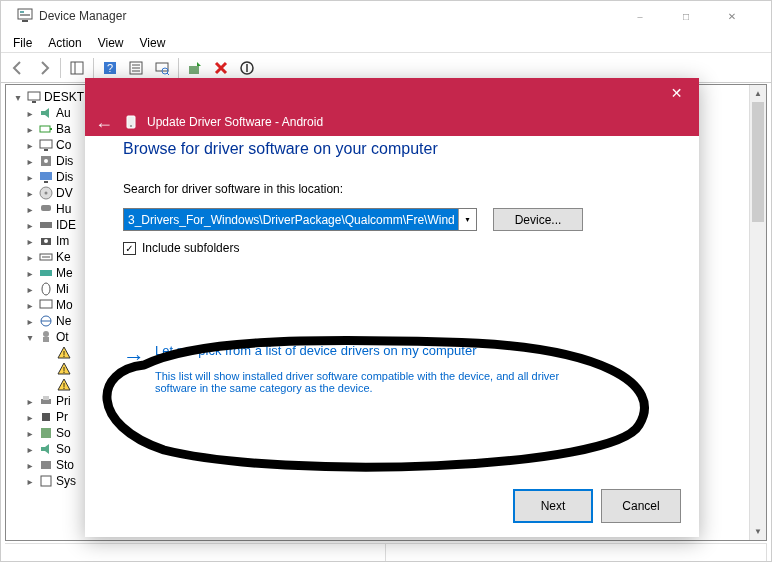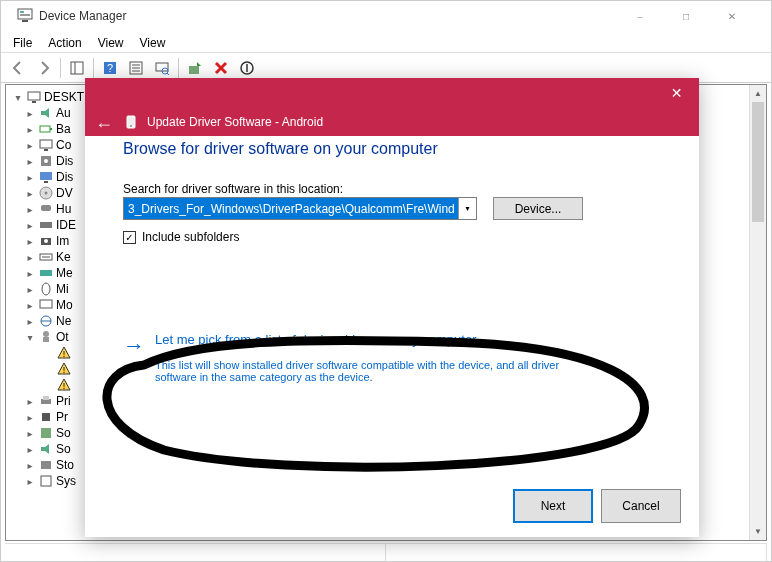--- a/index.html
+++ b/index.html
@@ -39,21 +39,21 @@
 
 
 .modal { position: absolute; left: 85px; top: 78px; width: 614px; height: 459px; background: #fff; box-shadow: 0 4px 20px rgba(0,0,0,0.3); z-index: 10; }
 .modal .mtitlebar { height: 30px; background: #C5264C; display: flex; align-items: center; padding: 0 8px; color: #fff; }
 .modal .mclose { width: 45px; height: 30px; margin-left: auto; margin-right: -8px; display: flex; align-items: center; justify-content: center; color: #fff; font-size: 14px; }
 .modal .mnav { height: 28px; background: #C5264C; display: flex; align-items: center; padding: 0 10px; color: #fff; font-size: 12px; }
 .modal .mnav .back { font-size: 18px; margin-right: 10px; color: rgba(255,255,255,0.9); }
 .modal .mnav .icon { width: 16px; height: 16px; margin-right: 8px; display: flex; align-items: center; justify-content: center; }
 .modal .body { padding: 4px 38px 0 38px; }
 .modal h2 { color: #003399; font-size: 16px; font-weight: normal; margin-bottom: 24px; }
-.modal .lbl { font-size: 12px; color: #000; margin-bottom: 1px; }
+.modal .lbl { font-size: 12px; color: #000; margin-bottom: 12px; }
 .modal .locrow { display: flex; gap: 16px; align-items: center; }
 .modal .combo { flex: 0 1 354px; display: flex; border: 1px solid #7a7a7a; height: 23px; }
 .modal .combo input { flex: 1; border: none; padding: 0 4px; font-size: 12px; background: #0078d7; color: #fff; outline: none; }
 .modal .combo .dd { width: 18px; display: flex; align-items: center; justify-content: center; border-left: 1px solid #999; font-size: 8px; background: #fff; }
 .modal .browse { width: 90px; height: 23px; border: 1px solid #888; background: #e1e1e1; font-size: 12px; }
 .modal .check { display: flex; align-items: center; gap: 6px; font-size: 12px; margin-top: 10px; }
 .modal .check .box { width: 13px; height: 13px; border: 1px solid #333; display: flex; align-items: center; justify-content: center; font-size: 10px; }
 .modal .picklink { margin-top: 88px; display: flex; gap: 10px; align-items: flex-start; }
 .modal .picklink .arrow { color: #0066cc; font-size: 22px; margin-top: -2px; }
 .modal .picklink .ltitle { color: #0066cc; font-size: 13px; }

